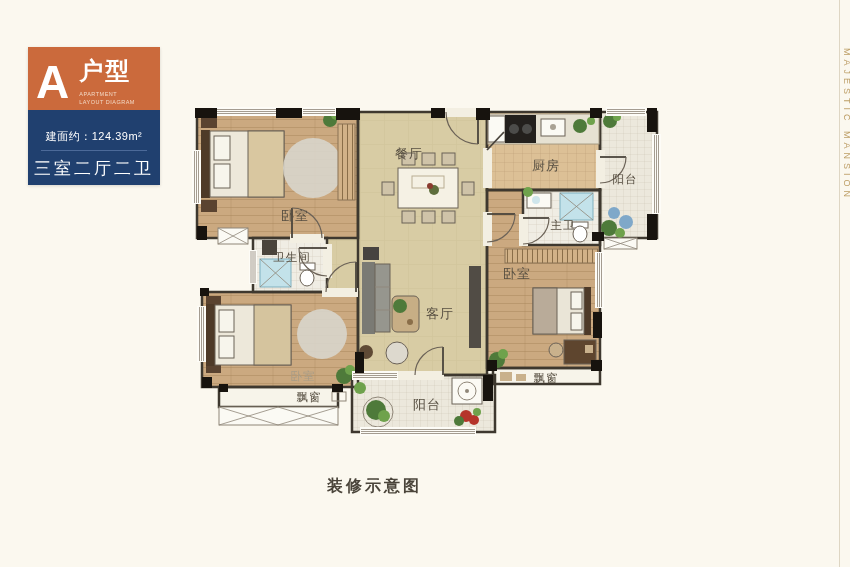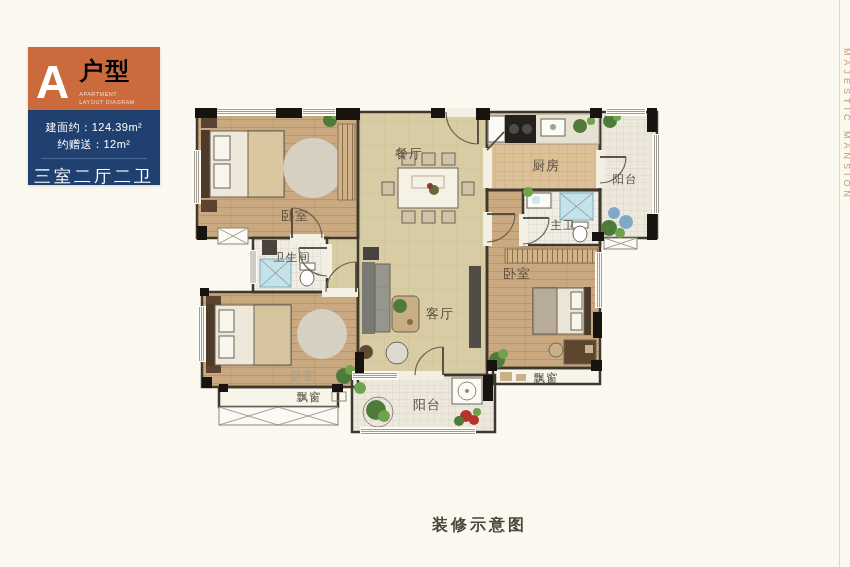--- a/index.html
+++ b/index.html
@@ -6,35 +6,35 @@
   body{
     width:850px;height:567px;position:relative;overflow:hidden;
     background:#FBF8EF;
     font-family:"Liberation Sans","DejaVu Sans",sans-serif;
   }
   
   .badge{position:absolute;left:28px;top:47px;width:132px;box-shadow:0 1px 3px rgba(0,0,0,0.15);}
   .badge-top{background:#CB6A3C;height:63px;display:flex;align-items:center;padding:0 0 0 8px;box-sizing:border-box;}
   .badge-letter{color:#FFFFFF;font-size:46px;font-weight:bold;line-height:1;margin-top:6px;}
   .badge-right{margin-left:10px;margin-top:4px;}
-  .badge-type{color:#000000;font-size:24px;font-weight:bold;letter-spacing:2px;}
+  .badge-type{color:#ffffff;font-size:24px;font-weight:bold;letter-spacing:2px;}
   .badge-sub{margin-top:3px;color:#F2D8C4;font-size:5.5px;letter-spacing:0.5px;line-height:1.5;}
-  .badge-bottom{background:#20406F;height:75px;color:#FFFFFF;text-align:center;padding-top:9px;box-sizing:border-box;}
+  .badge-bottom{background:#20406F;height:75px;color:#FFFFFF;text-align:center;padding-top:18px;box-sizing:border-box;}
   .badge-area{font-size:11px;line-height:1.55;letter-spacing:0.5px;}
   .badge-divider{height:1px;background:#4C6A99;margin:5px 13px 6px 13px;}
   .badge-layout{font-size:17px;font-weight:normal;letter-spacing:3px;}
   
   .side-rule{position:absolute;left:839px;top:0;width:1px;height:567px;background:#DED6C3;}
   .watermark{
     position:absolute;left:842px;top:48px;height:300px;
     writing-mode:vertical-rl;color:#BD9E66;font-size:9px;letter-spacing:4px;
   }
   
   .caption{
-    position:absolute;left:327px;top:515px;width:200px;text-align:right;
+    position:absolute;left:327px;top:476px;width:200px;text-align:left;
     color:#4A443A;font-size:16px;letter-spacing:3px;font-weight:bold;
   }
   
   .plan{position:absolute;left:0;top:0;}
   .rl{fill:#564E41;font-size:13px;letter-spacing:1px;font-family:"Liberation Sans","DejaVu Sans",sans-serif;}
   .rs{font-size:11.5px;}
   .faint{fill:#A89C86;}
   .wall{fill:none;stroke:#3E382F;stroke-width:2.5;}
   .pillar{fill:#17130E;}
   .winrect{fill:#FDFCF7;}
@@ -396,21 +396,20 @@
     <div class="badge-right">
       <div class="badge-type">户型</div>
       <div class="badge-sub">
         <div>APARTMENT</div>
         <div>LAYOUT DIAGRAM</div>
       </div>
     </div>
   </div>
   <div class="badge-bottom">
     <div class="badge-area">建面约：124.39m²</div>
-    <div class="badge-area">约赠送：12m²</div>
     <div class="badge-divider"></div>
     <div class="badge-layout">三室二厅二卫</div>
   </div>
 </div>
 
 <div class="caption">装修示意图</div>
 <div class="side-rule"></div>
 <div class="watermark">MAJESTIC MANSION</div>
 
 </body></html>

